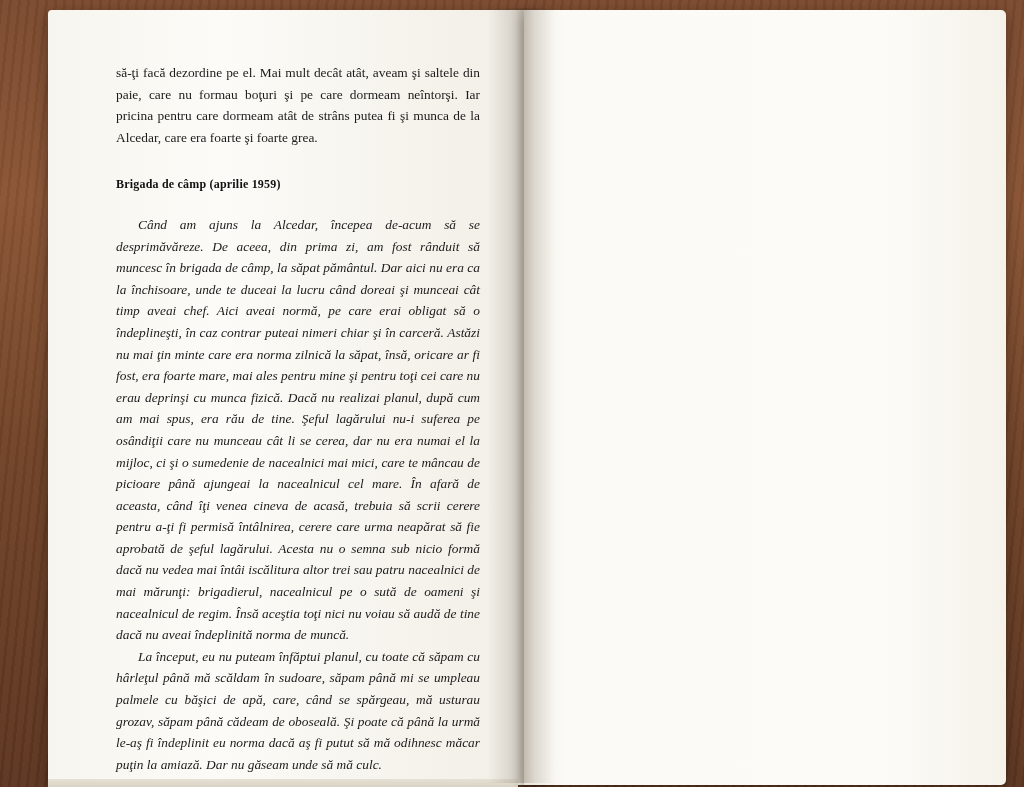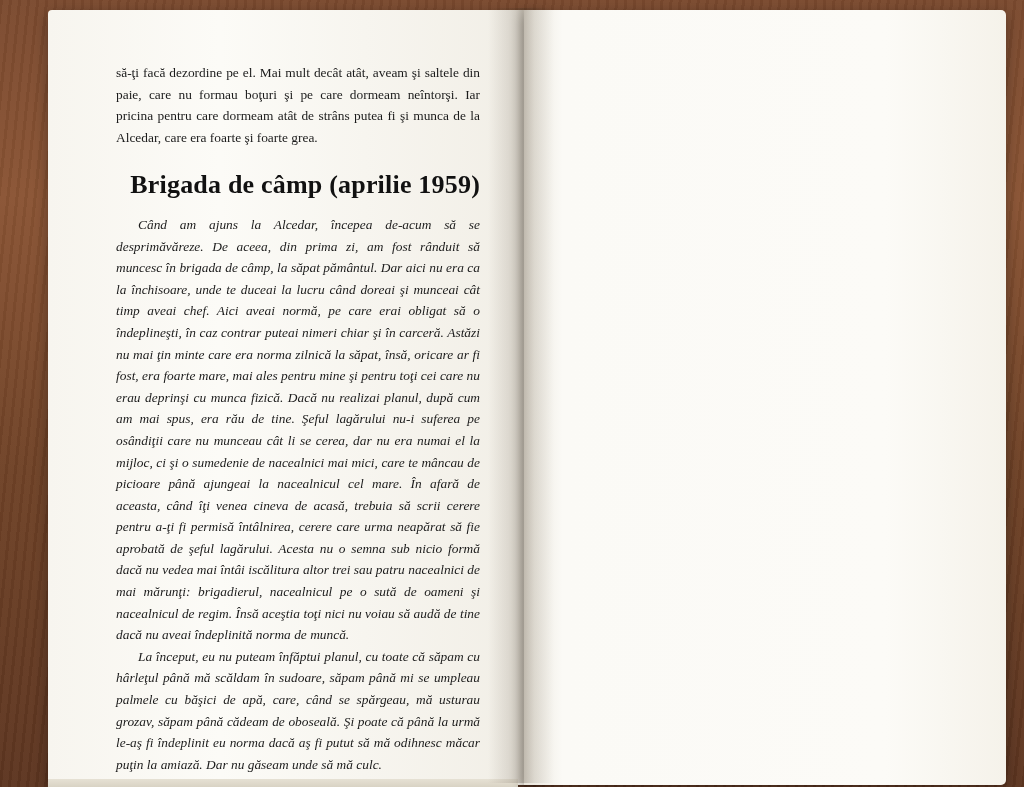--- a/index.html
+++ b/index.html
@@ -94,23 +94,23 @@
   }
   .text-col p {
     margin: 0;
   }
   .text-col p.indent {
     text-indent: 22px;
     font-style: italic;
   }
 
   h2.section-title {
-    font-size: 26px;
+    font-size: 12px;
     font-weight: bold;
-    text-align: right;
+    text-align: left;
     margin: 26px 0 18px 0;
     letter-spacing: 0.2px;
     color: #111;
   }
   .footer-label {
     font-size: 12.5px;
     color: #222;
   }
   .page-number-box {
     background: #dcdcdc;

